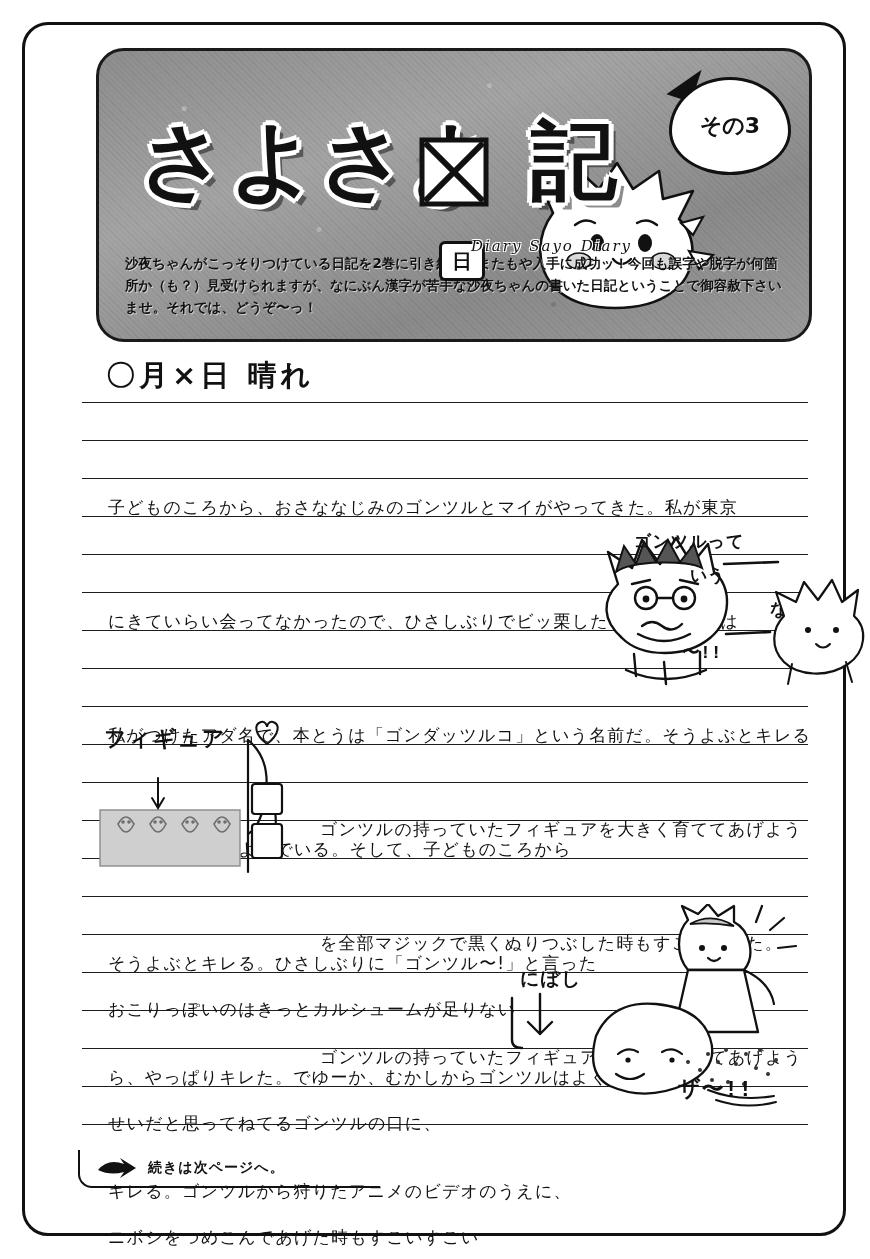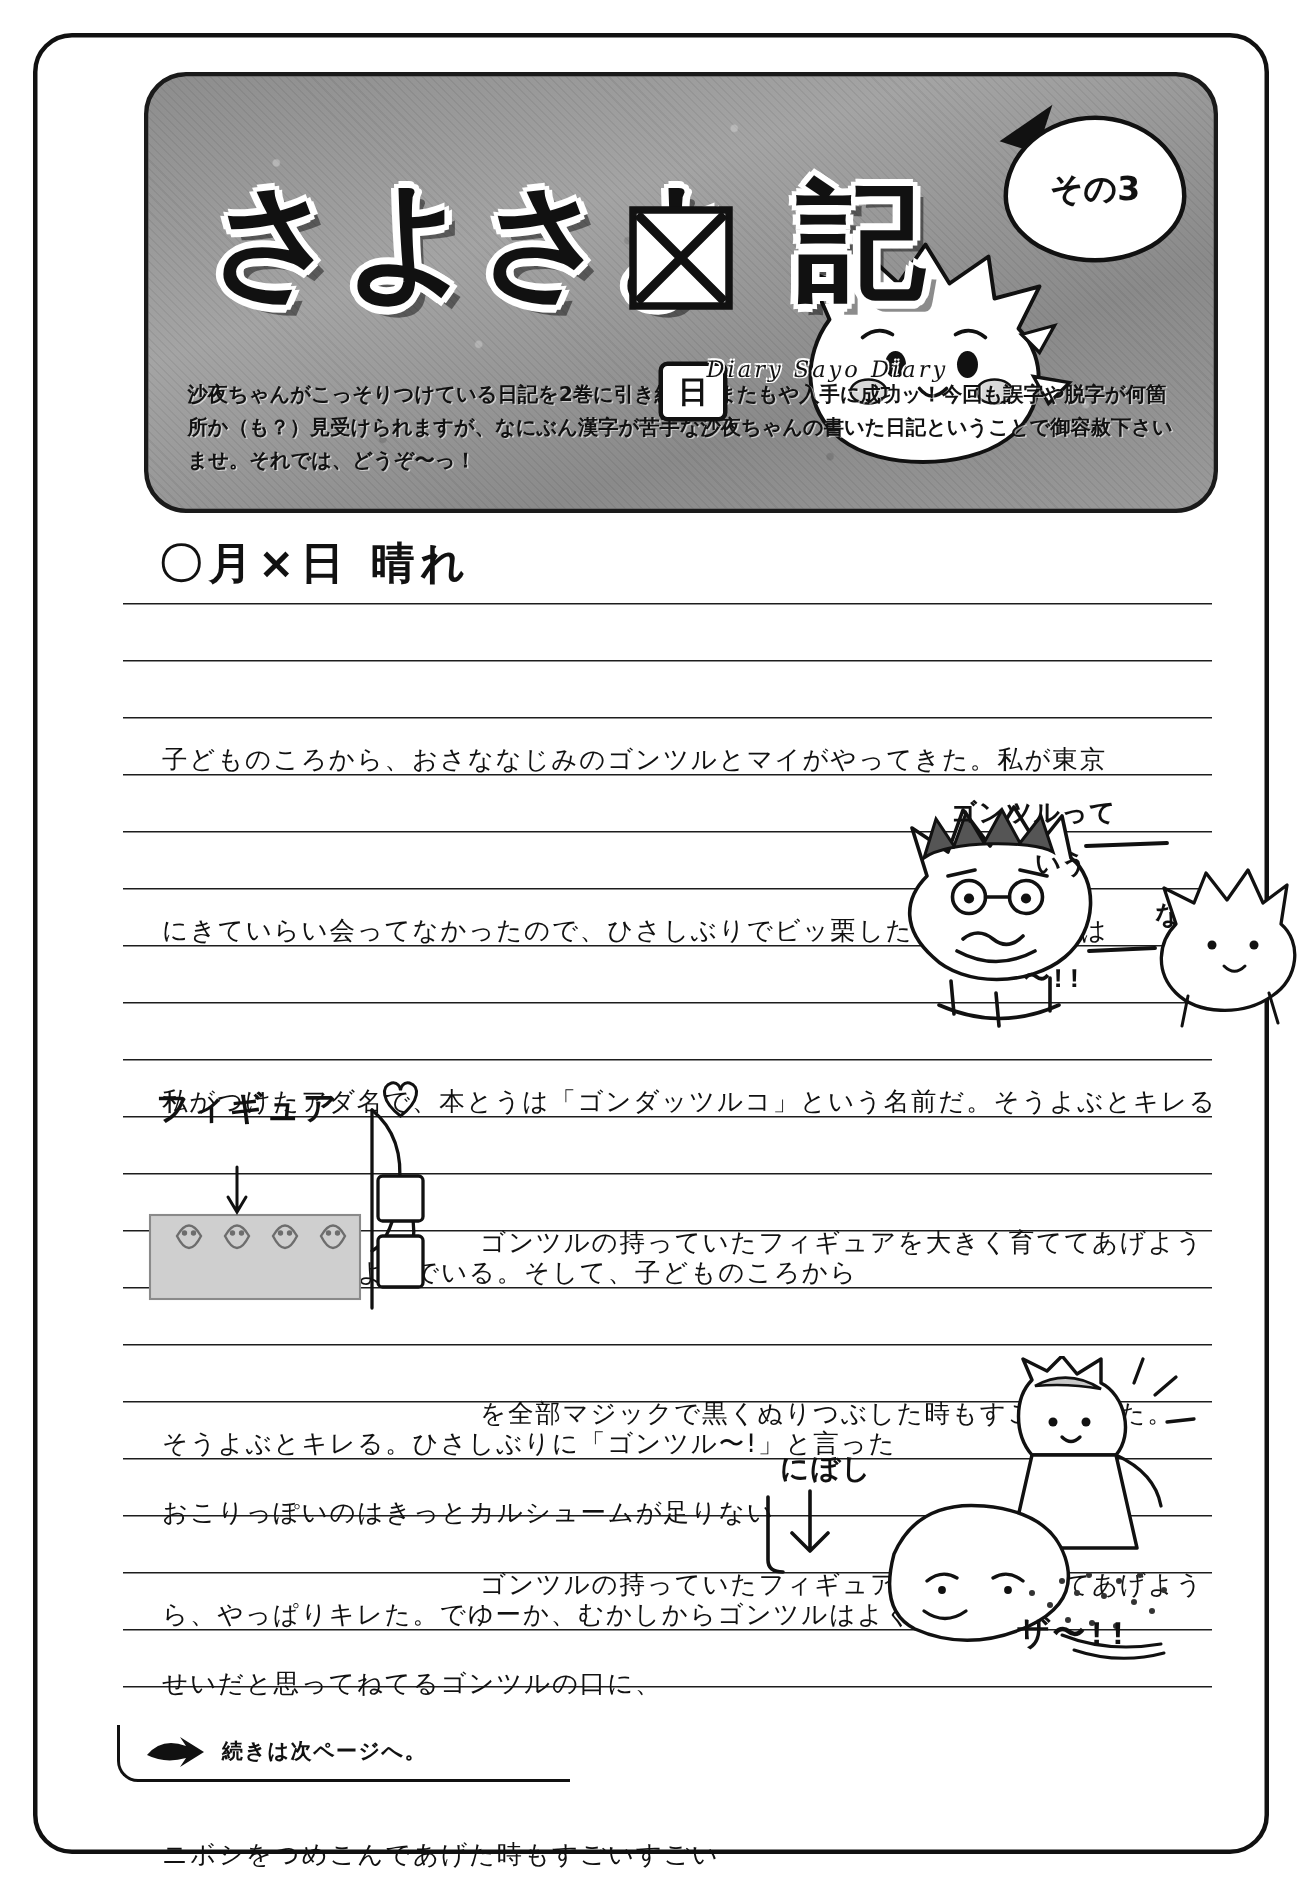--- a/index.html
+++ b/index.html
@@ -309,20 +309,21 @@
     <div class="rule" style="top:734px"></div>
     <div class="rule" style="top:772px"></div>
 
     <div class="para sec1">
       <div>子どものころから、おさななじみのゴンツルとマイがやってきた。私が東京</div>
       <div>にきていらい会ってなかったので、ひさしぶりでビッ栗した！ゴンツルとは</div>
       <div>私がつけたアダ名で、本とうは「ゴンダッツルコ」という名前だ。そうよぶとキレる</div>
       <div>からゴンツルとよんでいる。そして、子どものころから</div>
       <div>そうよぶとキレる。ひさしぶりに「ゴンツル〜!」と言った</div>
       <div>ら、やっぱりキレた。でゆーか、むかしからゴンツルはよく</div>
+      <div>キレる。ゴンツルから狩りたアニメのビデオのうえに、</div>
       
     </div>
 
     <div class="sketch" style="left:498px; top:172px;">
       <svg viewBox="0 0 180 180" width="180" height="180">
         <g fill="#ffffff" stroke="#111" stroke-width="2.4" stroke-linejoin="round">
           <path d="M38 60 L28 28 L52 44 L62 16 L80 40 L96 14 L112 40 L128 20 L134 48
                    C152 62 152 96 130 114 C106 134 62 134 42 114 C22 96 22 76 38 60 Z"></path>
         </g>
         <g fill="#555" stroke="#111" stroke-width="2">

